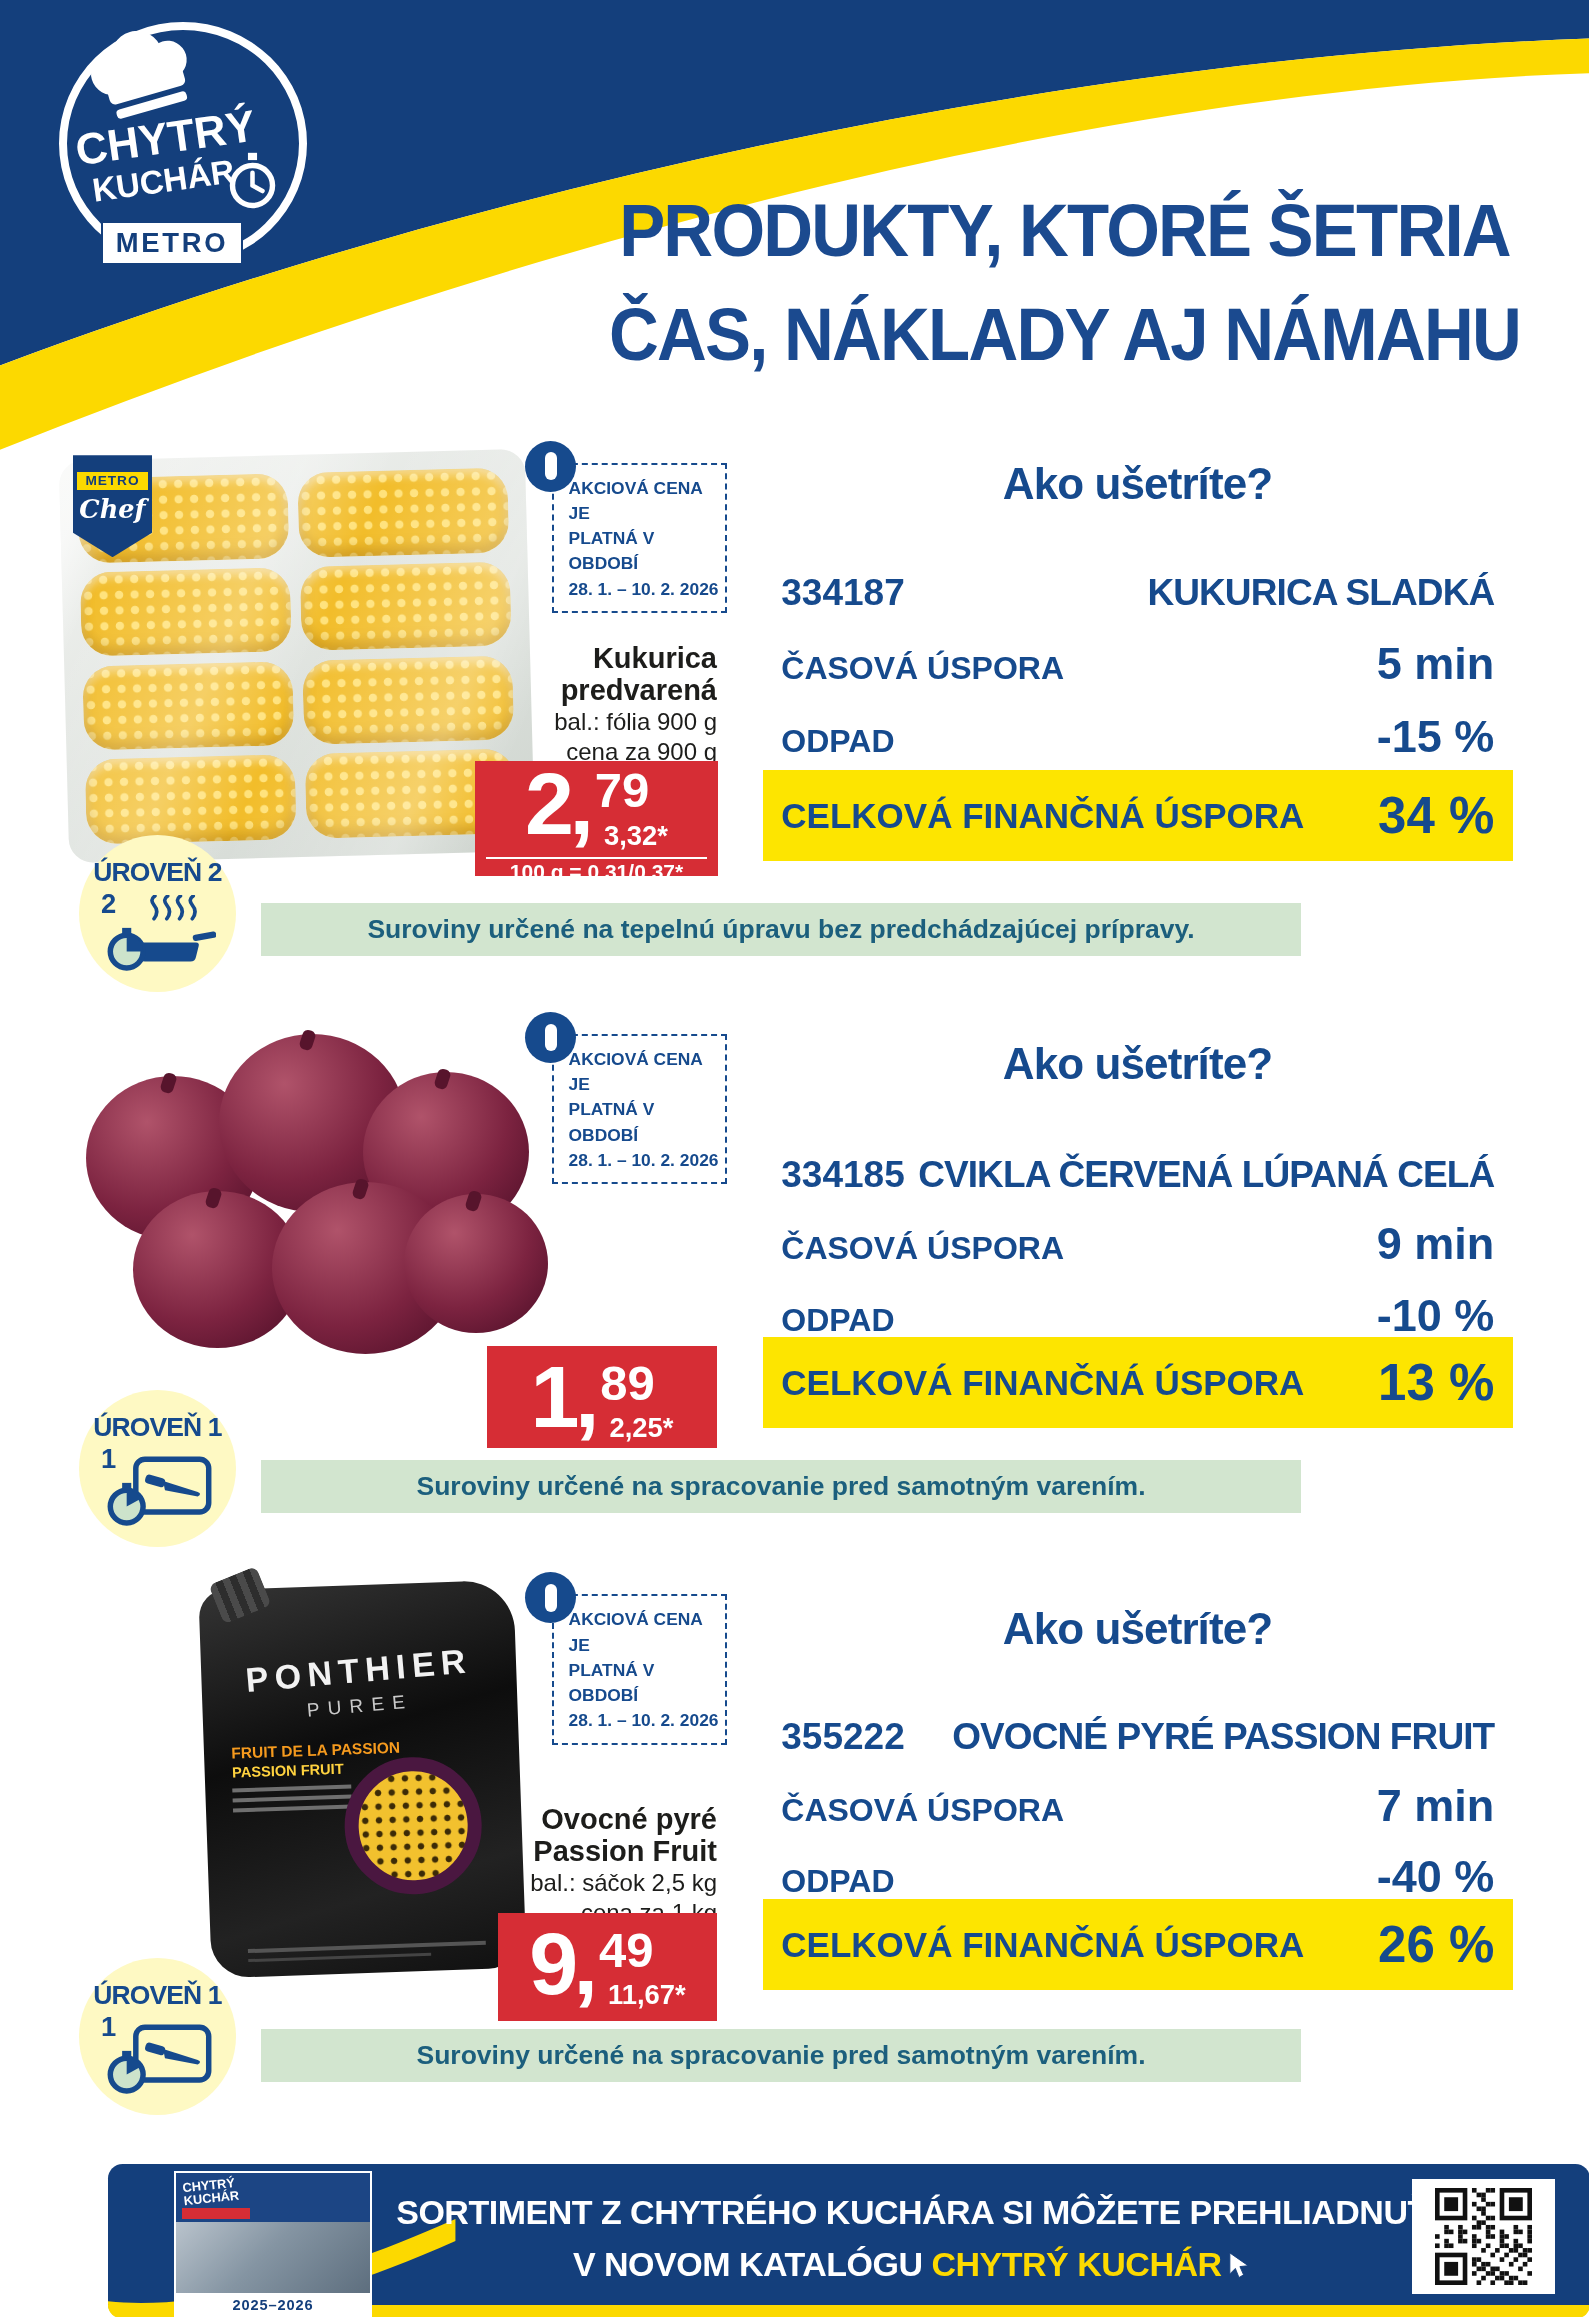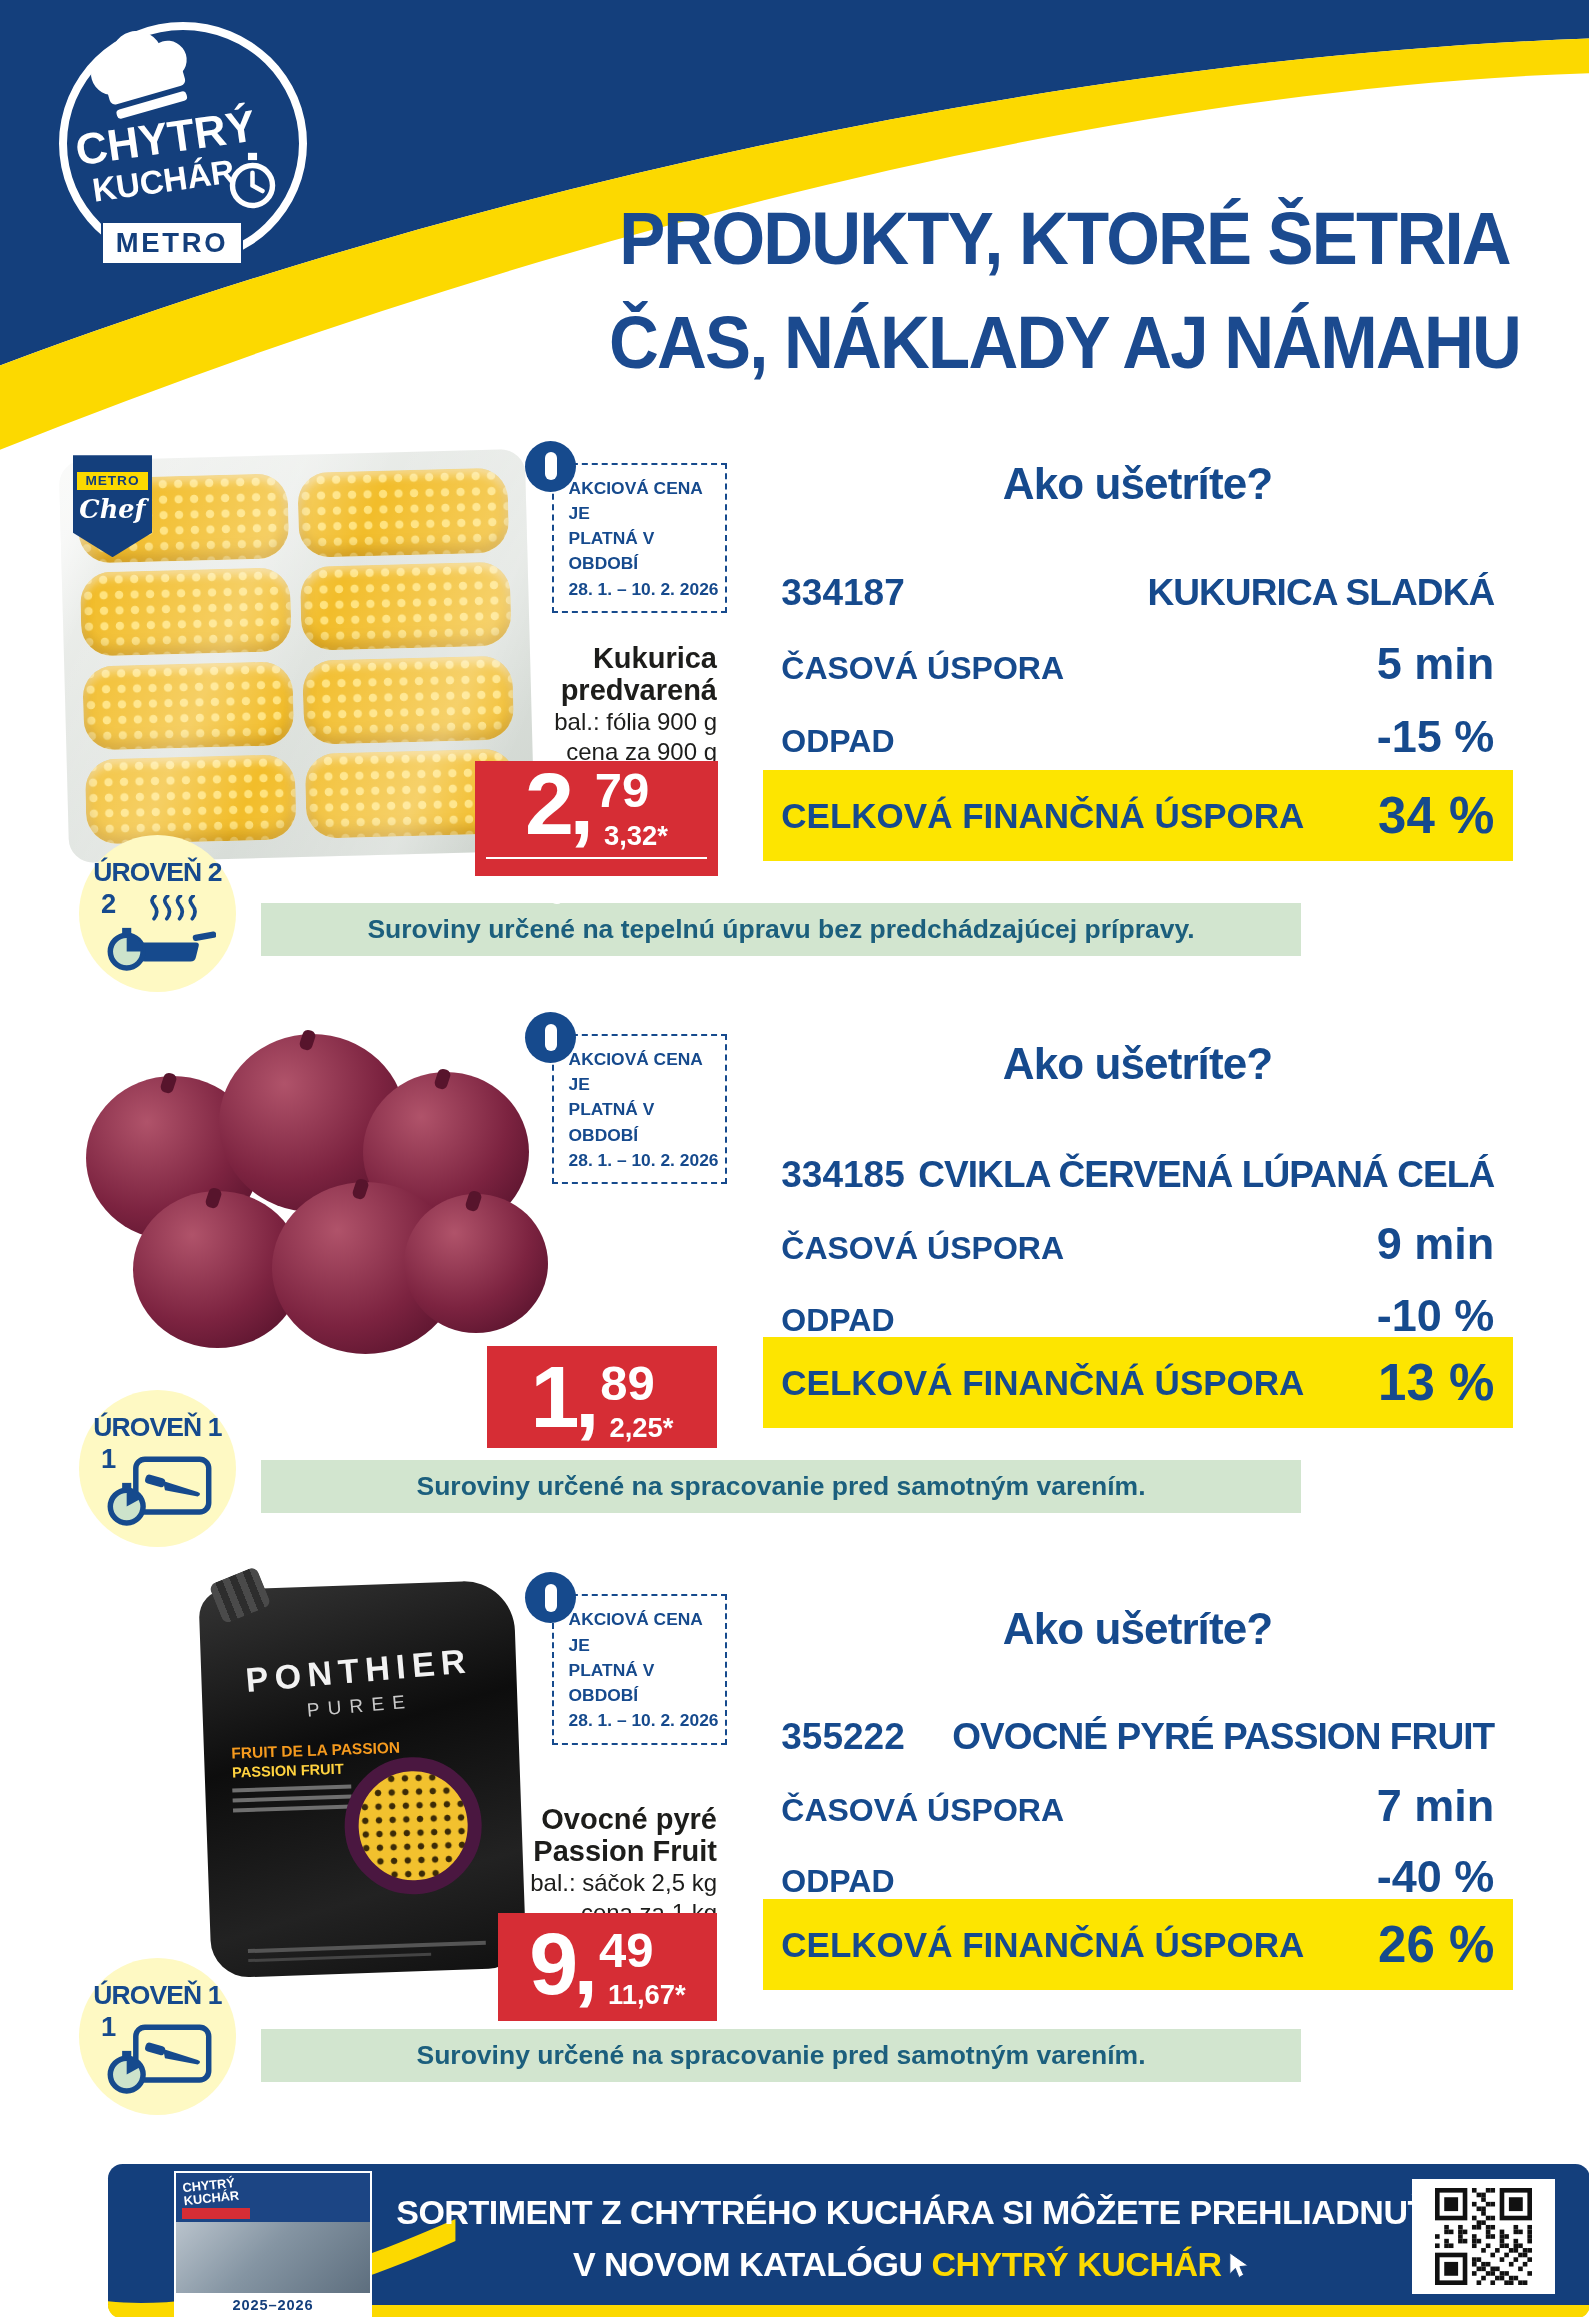--- a/index.html
+++ b/index.html
@@ -9,21 +9,21 @@
   
   .header-svg{position:absolute;left:0;top:0;width:1590px;height:457px;}
   .logo{position:absolute;left:44px;top:18.3px;width:283px;height:265px;color:#fff;z-index:5;}
   .logo-ring{position:absolute;left:14.6px;top:3.7px;width:232px;height:227px;border:8.2px solid #fff;border-radius:50%;}
   .hat-svg{position:absolute;left:31px;top:12.8px;width:146px;height:105px;}
   .logo-line1{position:absolute;left:31px;top:95px;font-size:44px;font-weight:bold;transform:rotate(-8deg);letter-spacing:0;}
   .logo-line2{position:absolute;left:48px;top:144px;font-size:33px;font-weight:bold;transform:rotate(-8deg);}
   .logo-watch{position:absolute;left:183px;top:133px;width:51px;height:60px;}
   .logo-metro{position:absolute;left:57px;top:203px;background:#fff;color:#143f7c;font-weight:bold;
               font-size:27.4px;letter-spacing:2.7px;padding:3.7px 12.8px;border:2.7px solid #143f7c;}
-  .title{position:absolute;top:204px;left:594px;width:941px;text-align:center;color:#1b4a8f;font-weight:bold;z-index:4;}
+  .title{position:absolute;top:196px;left:594px;width:941px;text-align:center;color:#1b4a8f;font-weight:bold;z-index:4;}
   .title-l1,.title-l2{font-size:69px;letter-spacing:-1.8px;line-height:1.0;transform:scaleY(1.08);}
   .title-l2{margin-top:35px;}
 
   
   .section{position:absolute;left:0;width:1590px;height:530px;}
   .s1{top:448px;} .s2{top:1010px;} .s3{top:1567px;}
 
   .ako{position:absolute;left:763px;width:749px;text-align:center;font-size:44px;font-weight:bold;color:#164a8d;letter-spacing:-0.9px;}
   .s1 .ako{top:11px;} .s2 .ako{top:29px;} .s3 .ako{top:37px;}
 
@@ -52,21 +52,21 @@
   .price-box{position:absolute;background:#d62d35;color:#fff;z-index:5;}
   .s1 .price-box{left:475px;top:313px;width:243px;height:115px;}
   .s2 .price-box{left:487px;top:336px;width:230px;height:102px;}
   .s3 .price-box{left:498px;top:346px;width:219px;height:108px;}
   .p-main{display:flex;justify-content:center;align-items:flex-start;padding-top:7.3px;}
   .s2 .p-main,.s3 .p-main{padding-top:14.6px;}
   .p-int{font-size:88px;font-weight:bold;line-height:0.82;letter-spacing:-4.6px;}
   .p-col{display:flex;flex-direction:column;margin-left:5.5px;align-items:flex-start;}
   .p-sup{font-size:49px;font-weight:bold;line-height:0.9;}
   .p-alt{font-size:27.4px;font-weight:bold;margin-top:7.3px;margin-left:9.1px;}
-  .p-unit{margin:5.5px 11px 0;border-top:2.7px solid #fff;font-size:21px;font-weight:bold;text-align:center;padding-top:22px;}
+  .p-unit{margin:5.5px 11px 0;border-top:2.7px solid #fff;font-size:21px;font-weight:bold;text-align:center;padding-top:1px;}
 
   .level-badge{position:absolute;left:79px;width:157px;height:157px;background:#fef9c3;border-radius:50%;
                color:#164a8d;text-align:center;z-index:6;}
   .s1 .level-badge{top:387px;} .s2 .level-badge{top:380px;} .s3 .level-badge{top:391px;}
   .level-label{font-size:26.5px;font-weight:bold;margin-top:22px;letter-spacing:-0.9px;}
   .level-num{position:absolute;left:22px;top:53px;font-size:27.4px;font-weight:bold;}
   .level-icon{position:absolute;left:24px;top:60px;width:113px;height:84px;}
 
   .band{position:absolute;left:261px;width:1040px;height:53px;background:#d2e5cf;color:#1c5f7d;
         font-weight:bold;font-size:26.5px;display:flex;align-items:center;justify-content:center;}

